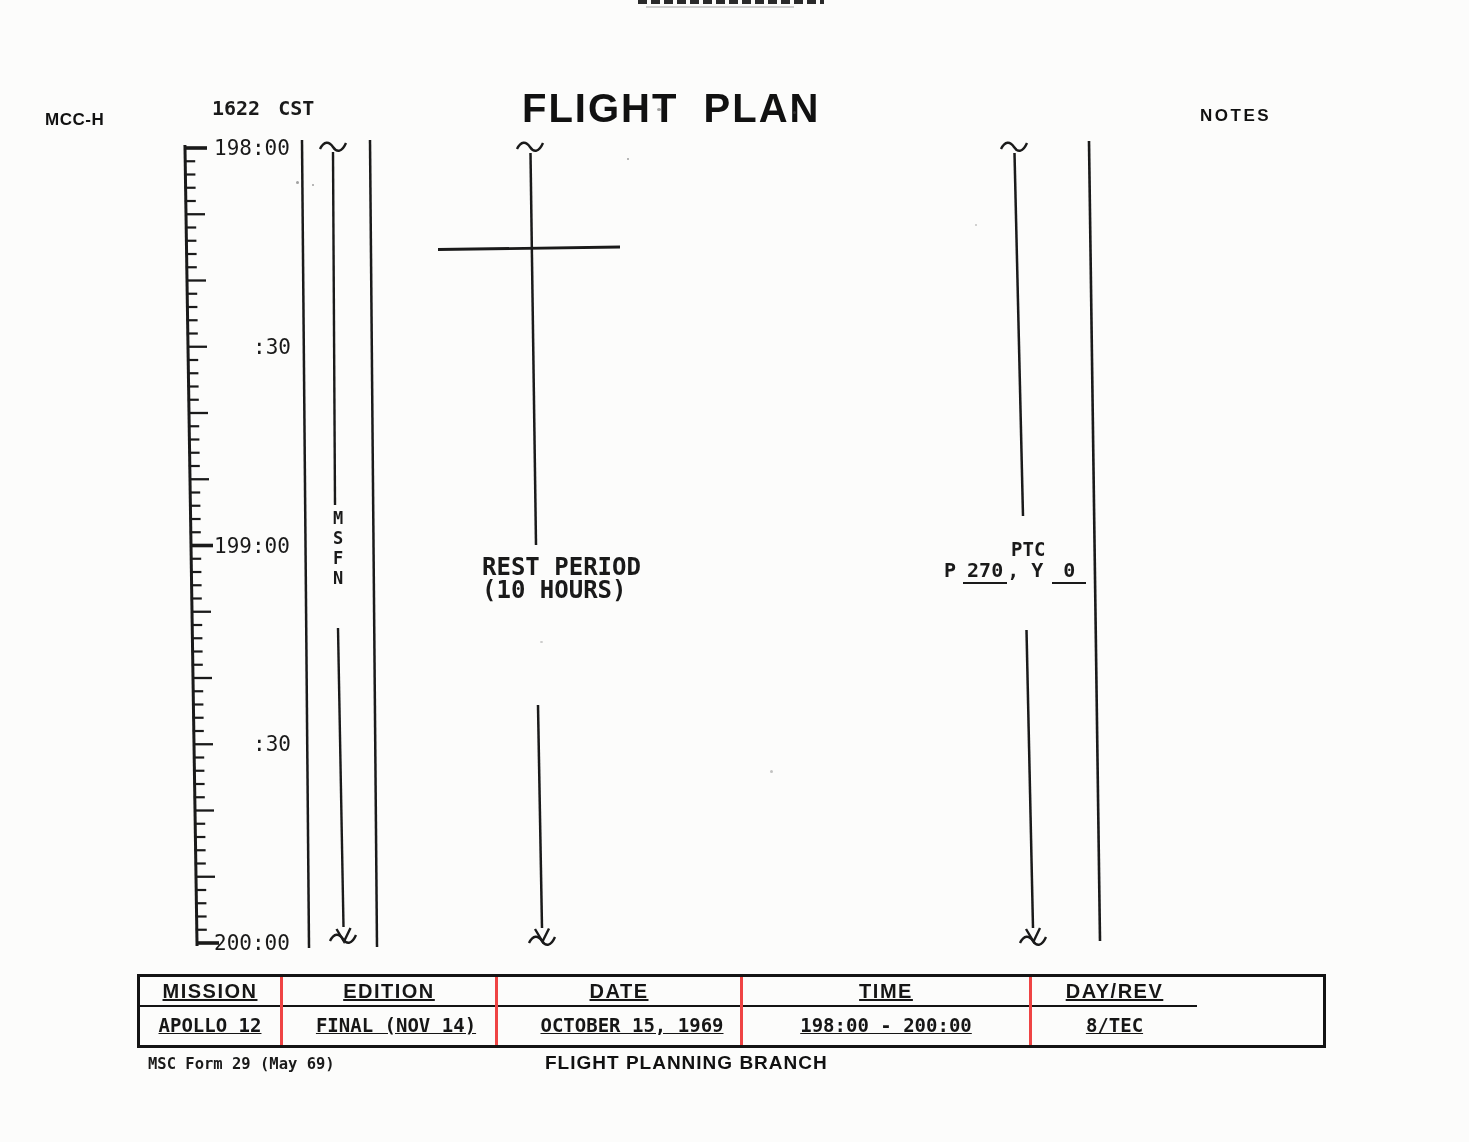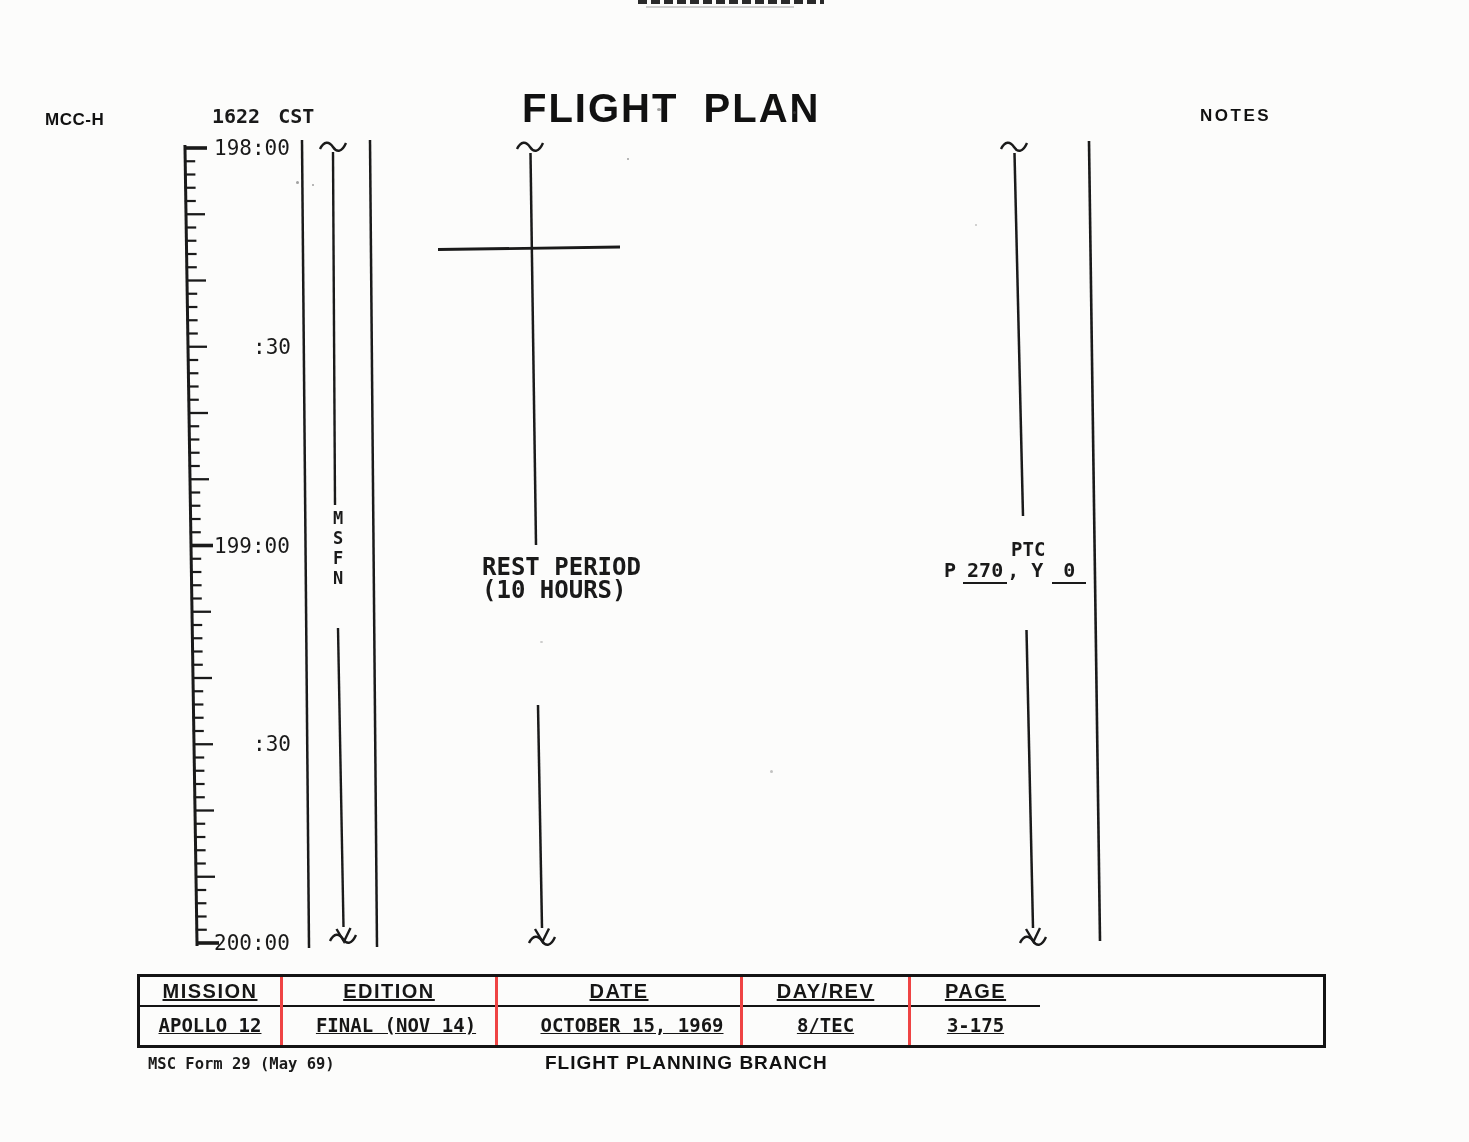--- a/index.html
+++ b/index.html
@@ -66,21 +66,21 @@
 </style>
 </head>
 <body>
 
 <div class="page">
 
   <div class="frag"></div>
   <div class="frag2"></div>
 
   <div class="t sans" style="left:45px;top:110px;font-size:17px;letter-spacing:.5px;">MCC-H</div>
-  <div class="t mono" style="left:212px;top:104px;font-size:20px;word-spacing:6px;">1622 CST</div>
+  <div class="t mono" style="left:212px;top:96px;font-size:20px;word-spacing:6px;">1622 CST</div>
   <div class="t sans" style="left:522px;top:86px;font-size:40px;letter-spacing:2px;word-spacing:12px;">FLIGHT PLAN</div>
   <div class="t sans" style="left:1200px;top:106px;font-size:17px;letter-spacing:2.5px;">NOTES</div>
 
   <svg class="overlay" width="1469" height="1142">
 
     <g id="ruler-ticks">
         <line x1="184.9547" y1="145" x2="197.0498" y2="946" stroke-width="3"></line>
         <line x1="184" y1="148" x2="207" y2="148" stroke-width="3.6"></line>
         <line x1="184.200075" y1="161.25" x2="195.200075" y2="161.25" stroke-width="2.2"></line>
         <line x1="184.40015" y1="174.5" x2="195.40015" y2="174.5" stroke-width="2.2"></line>
@@ -205,27 +205,27 @@
       <div class="td">APOLLO 12</div>
     </div>
     <div class="fcol" style="width:215px;">
       <div class="th">EDITION</div>
       <div class="td al" style="padding-left:14px;">FINAL (NOV 14)</div>
     </div>
     <div class="fcol" style="width:245px;">
       <div class="th">DATE</div>
       <div class="td al" style="padding-left:26px;">OCTOBER 15, 1969</div>
     </div>
+    <div class="fcol" style="width:289px;">
+      <div class="th">TIME</div>
+      <div class="td">198:00 - 200:00</div>
+    </div>
     <div class="fcol" style="width:168px;">
       <div class="th">DAY/REV</div>
       <div class="td">8/TEC</div>
-    </div>
-    <div class="fcol" style="width:132px;">
-      <div class="th">PAGE</div>
-      <div class="td">3-175</div>
     </div>
   </div>
 
   <div class="t mono" style="left:148px;top:1055px;font-size:15.5px;">MSC Form 29 (May 69)</div>
   <div class="t sans" style="left:545px;top:1052px;font-size:19px;letter-spacing:1px;text-align:center;">FLIGHT PLANNING BRANCH</div>
 
   <div class="speck" style="left:296px;top:181px;width:3px;height:3px;"></div>
   <div class="speck" style="left:312px;top:184px;width:2px;height:2px;"></div>
   <div class="speck" style="left:627px;top:158px;width:2px;height:2px;"></div>
   <div class="speck" style="left:657px;top:108px;width:4px;height:3px;"></div>

